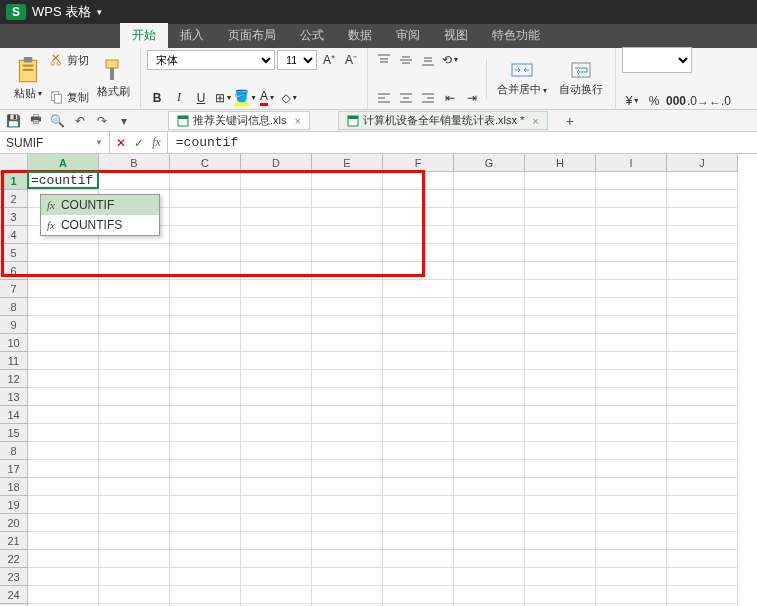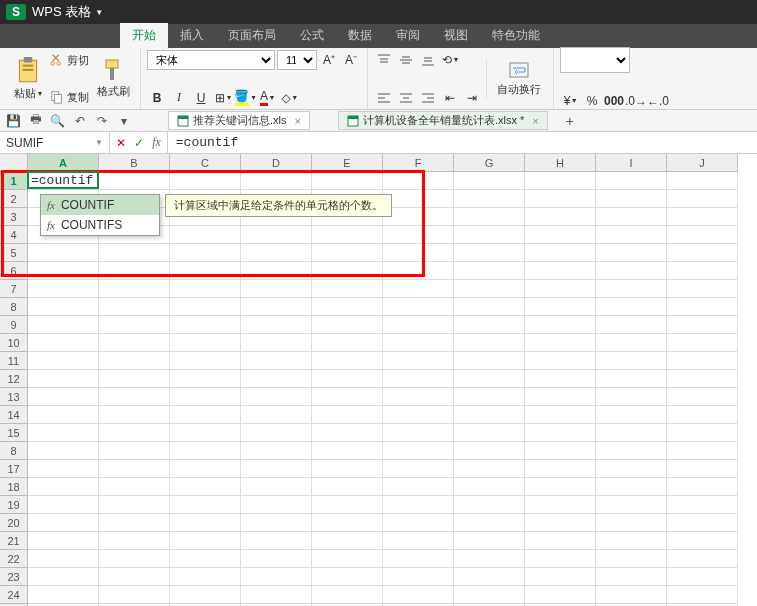--- a/index.html
+++ b/index.html
@@ -212,20 +212,27 @@
               <line x1="1" y1="3" x2="13" y2="3" stroke="#555"></line>
               <line x1="6" y1="7" x2="13" y2="7" stroke="#555"></line>
               <line x1="1" y1="11" x2="13" y2="11" stroke="#555"></line>
             </svg>
           </span>
         <span class="icon-btn">⇤</span>
         <span class="icon-btn">⇥</span>
       </div>
     </div>
     <div class="vsplit"></div>
+    <div class="big-btn">
+      <svg width="22" height="20" viewBox="0 0 22 20">
+          <rect x="1" y="4" width="20" height="12" fill="none" stroke="#4a90d9"></rect>
+          <path d="M4 10h5m-2-2l2 2-2 2M18 10h-5m2-2l-2 2 2 2" stroke="#4a90d9" fill="none"></path>
+        </svg>
+      <span><span>合并居中</span><span class="drop-arrow">▾</span></span>
+    </div>
     <div class="big-btn">
       <svg width="22" height="20" viewBox="0 0 22 20">
           <rect x="2" y="3" width="18" height="14" fill="none" stroke="#888"></rect>
           <path d="M5 8h12v4h-8" stroke="#4a90d9" fill="none"></path>
           <path d="M9 10l-2 2 2 2" stroke="#4a90d9" fill="none"></path>
         </svg>
       <span>自动换行</span>
     </div>
   </div>
 
@@ -638,14 +645,13 @@
   <div class="ac-drop" id="acdrop" style="left:40px;top:40px;width:120px">
       <div class="ac-item sel">
         <span class="fx">fx</span>
         <span>COUNTIF</span>
       </div>
       <div class="ac-item">
         <span class="fx">fx</span>
         <span>COUNTIFS</span>
       </div>
     </div>
-  <div class="ac-tip" style="left:165px;top:40px">计算区域中满足给定条件的单元格的个数。</div>
 </div>
 
 </body></html>

